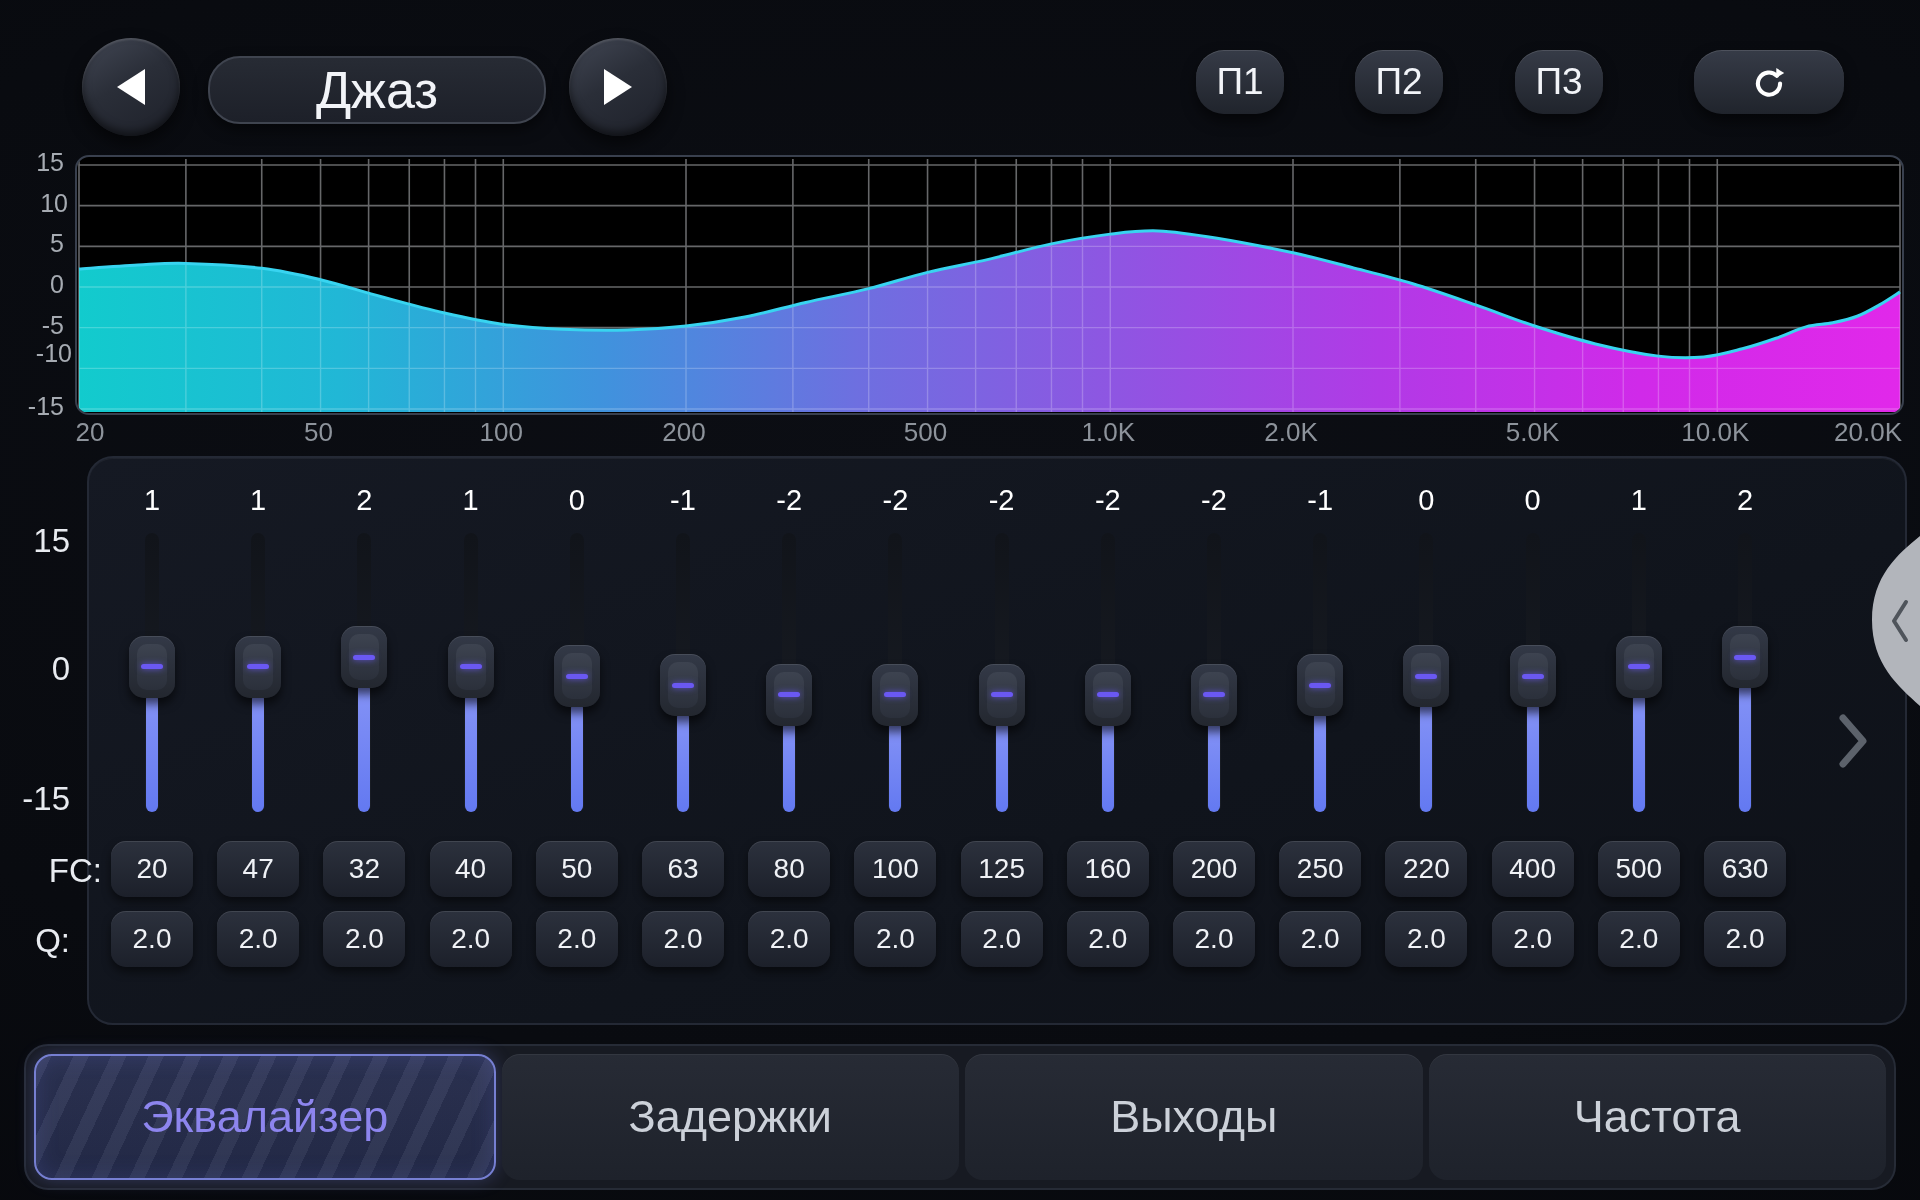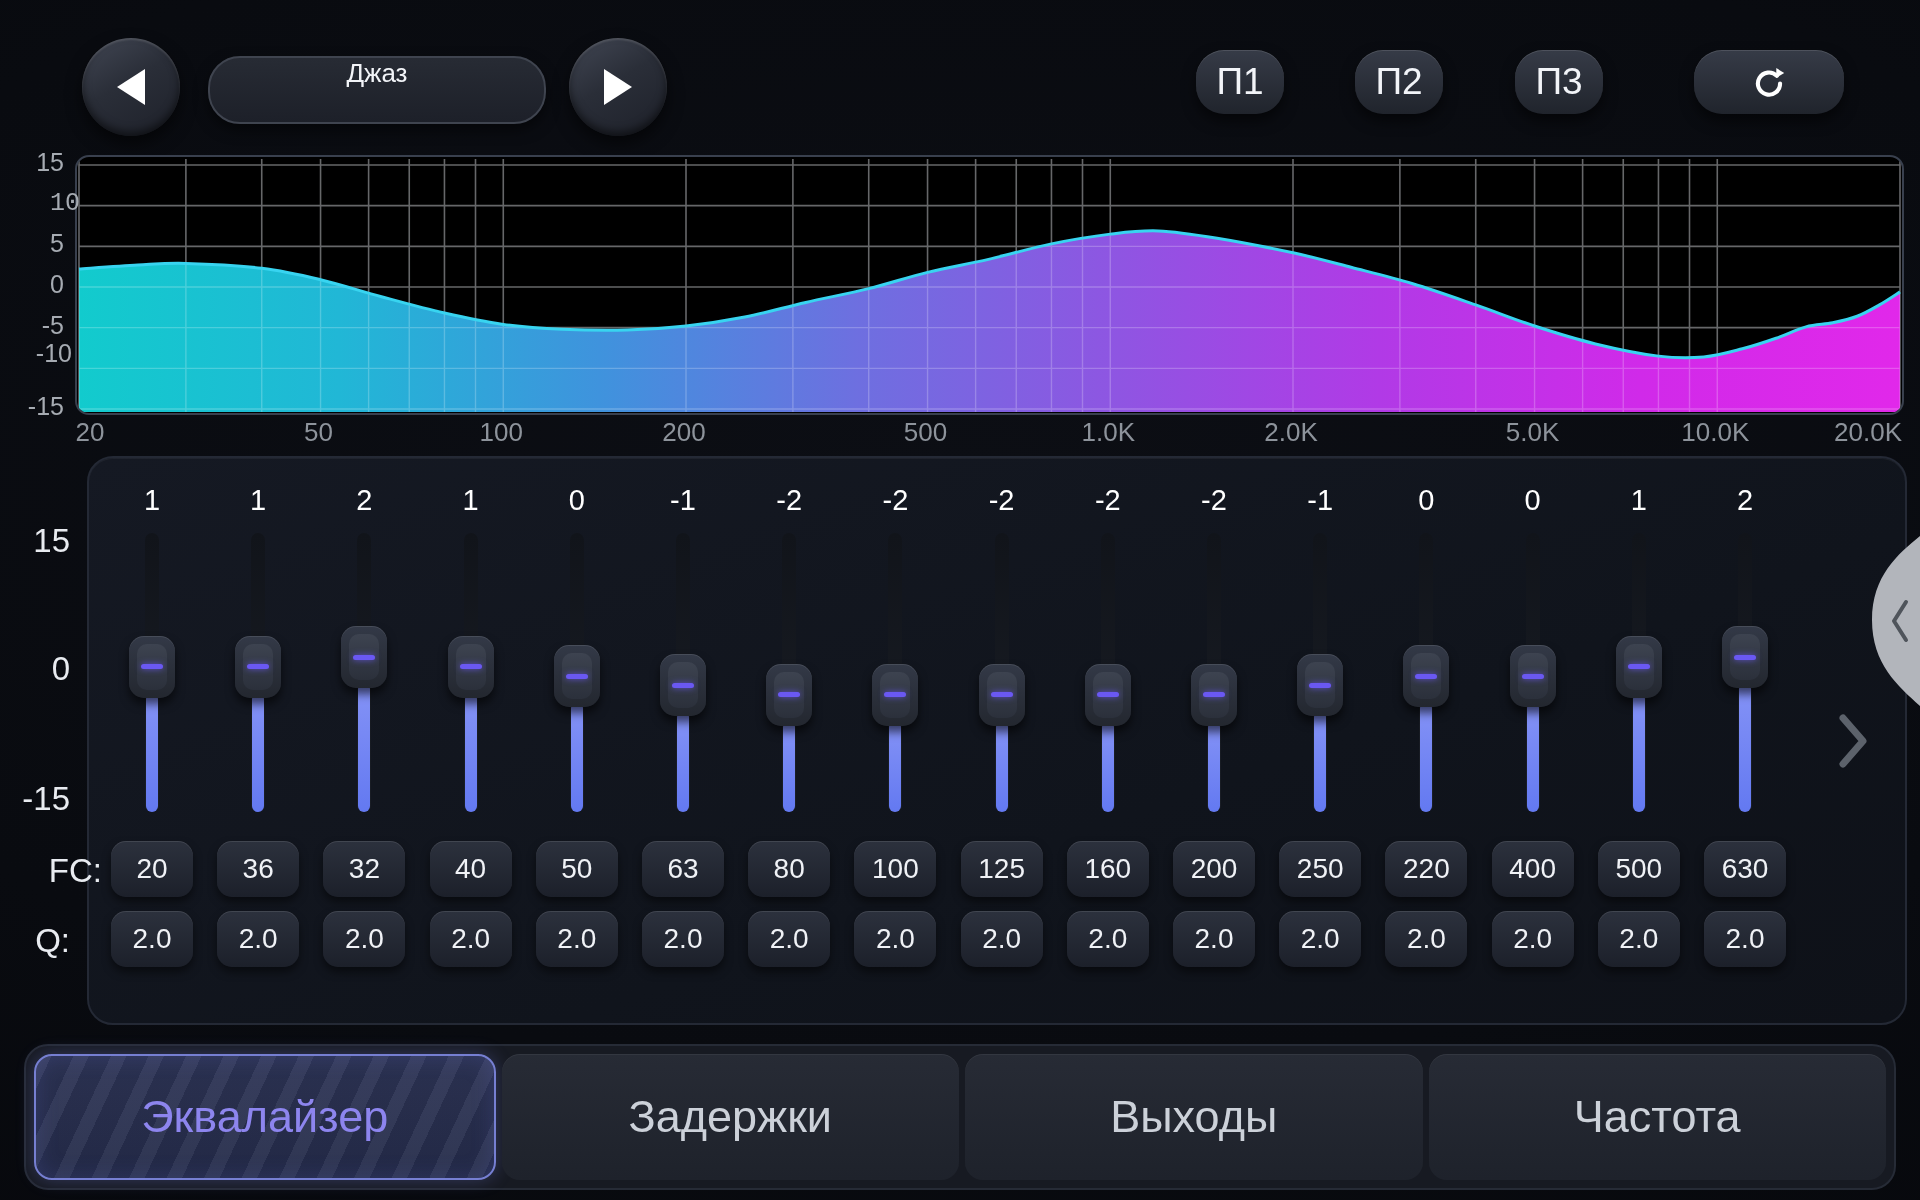--- a/index.html
+++ b/index.html
@@ -8,21 +8,21 @@
     font-family:"Liberation Sans", sans-serif;color:#eef1f5;}
   .abs{position:absolute;}
 
   
   .circle-btn{width:98px;height:98px;border-radius:50%;
     background:linear-gradient(150deg,#424754 0%,#2a2e38 45%,#1e212a 100%);
     box-shadow:inset 0 2px 2px rgba(255,255,255,.14), inset 0 -4px 8px rgba(0,0,0,.55), 0 8px 16px rgba(0,0,0,.55);
     display:flex;align-items:center;justify-content:center;cursor:pointer;}
   .pill{height:64px;border-radius:32px;background:linear-gradient(180deg,#272b34 0%,#1d2029 100%);
     border:2px solid #3f444f;box-shadow:0 6px 14px rgba(0,0,0,.5);
-    display:flex;justify-content:center;font-size:26px;color:#f2f4f8;}
+    display:flex;align-items:center;justify-content:center;font-size:52px;color:#f2f4f8;}
   .sq-btn{height:64px;border-radius:28px;background:linear-gradient(180deg,#363b47 0%,#20242c 100%);
     box-shadow:inset 0 1px 0 rgba(255,255,255,.12), 0 7px 14px rgba(0,0,0,.55);
     display:flex;align-items:center;justify-content:center;font-size:37px;color:#f2f4f8;cursor:pointer;}
 
   
   #plot{left:75px;top:155px;width:1825px;height:256px;background:#000;
     border:2px solid #39404e;border-radius:14px;overflow:hidden;}
   .ytick{width:64px;text-align:right;font-size:25px;color:#a6abb2;line-height:25px;}
   .xtick{font-size:26px;color:#8d939b;transform:translateX(-50%);white-space:nowrap;}
 
@@ -190,21 +190,21 @@
           <line x1="77" x2="1898" y1="284.995" y2="284.995"></line>
           <line x1="77" x2="1898" y1="325.65999999999997" y2="325.65999999999997"></line>
           <line x1="77" x2="1898" y1="366.325" y2="366.325"></line>
           <line x1="77" x2="1898" y1="406.99" y2="406.99"></line>
         </g>
         <path d="M 77 267.1024 C 86.80406298264838 266.42465 118.00981218809049 263.98474999999996 135.82437789589025 263.03589999999997 C 153.63894360369 262.08705 163.2372560014408 260.8671 183.88739424679852 261.4093 C 204.53753249215623 261.95149999999995 237.28150886518188 263.57809999999995 259.7252073680366 266.28909999999996 C 282.1689058708913 269.0001 298.59136880021833 272.93104999999997 318.5495852639268 277.6753 C 338.5078017276353 282.41955 358.8243679049298 289.19705 379.4745061502875 294.7546 C 400.1246443956452 300.31215 422.1503669891272 306.41189999999995 442.4504147360732 311.02059999999994 C 462.7504624830192 315.62929999999994 481.66666666666674 319.69579999999996 501.27479263196346 322.4068 C 520.8829185972602 325.1178 539.4490322824959 326.33774999999997 560.0991705278536 327.28659999999996 C 580.7493087732114 328.23544999999996 604.525483858752 328.64209999999997 625.1756221041097 328.0999 C 645.8257603494675 327.5577 664.3918740347033 326.20220000000006 684 324.03340000000003 C 703.6081259652967 321.8646 722.8661614321818 319.01804999999996 742.8243778958903 315.08709999999996 C 762.7825943595988 311.15614999999997 783.0991605368932 305.1919499999999 803.749298782251 300.44769999999994 C 824.3994370276088 295.70345 846.4251596210906 291.63695 866.7252073680366 286.6216 C 887.0252551149827 281.60625 905.5913688002184 275.23539999999997 925.5495852639269 270.3556 C 945.5078017276354 265.4758 965.8243679049297 262.08705000000003 986.4745061502874 257.3428 C 1007.1246443956452 252.59855000000002 1029.1503669891272 246.09215 1049.4504147360733 241.8901 C 1069.7504624830194 237.68804999999998 1090.4602269241636 234.2993 1108.2747926319635 232.13049999999998 C 1126.0893583397633 229.96169999999998 1138.5232432750718 228.19955 1156.3378089828716 228.8773 C 1174.1523746906714 229.55505 1192.7184883759073 232.53715 1215.162186878762 236.197 C 1237.6058853816166 239.85685 1268.5563014971453 245.9566 1291 250.8364 C 1313.4436985028547 255.7162 1329.8661614321818 260.3249 1349.8243778958902 265.4758 C 1369.7825943595985 270.62669999999997 1390.0991605368931 275.5065 1410.749298782251 281.7418 C 1431.3994370276087 287.9771 1453.4251596210906 295.839 1473.7252073680365 302.8876 C 1494.0252551149824 309.93620000000004 1512.5913688002183 317.52700000000004 1532.5495852639267 324.03340000000003 C 1552.507801727635 330.5398 1572.8243679049297 336.91065 1593.4745061502874 341.926 C 1614.1246443956452 346.94135 1638.4039955874055 351.95669999999996 1656.4504147360733 354.1255 C 1674.4968338847411 356.2943 1687.761398077805 356.15875 1701.7530210422938 354.9388 C 1715.7446440067824 353.71885000000003 1728.3424609420792 349.92345 1740.400152523006 346.8058 C 1752.4578441039328 343.68814999999995 1763.503444233579 339.89275 1774.0991705278539 336.2329 C 1784.6948968221286 332.57304999999997 1794.5233498064079 327.42214999999993 1803.9745102886538 324.84669999999994 C 1813.4256707708998 322.27124999999995 1822.2756704846765 322.54234999999994 1830.8061334213303 320.7802 C 1839.336596357984 319.01805 1847.3836381833653 317.2559 1855.1572879085757 314.2738 C 1862.930937633786 311.2917 1870.3075797573554 306.95410000000004 1877.4480317725927 302.8876 C 1884.58848378783 298.8211 1894.5746719620988 292.04359999999997 1898 289.8748" fill="none" stroke="#38d4f0" stroke-width="3"></path>
       </svg>
   </div>
   <div id="graph-yticks">
       <div class="abs ytick" style="left: 0px; top: 150px;">15</div>
-      <div class="abs ytick" style="left: 16px; top: 190.665px; font-family: Liberation Mono, monospace;">10</div>
+      <div class="abs ytick" style="left: 4px; top: 190.665px;">10</div>
       <div class="abs ytick" style="left: 0px; top: 231.33px;">5</div>
       <div class="abs ytick" style="left: 0px; top: 271.995px;">0</div>
       <div class="abs ytick" style="left: 0px; top: 312.66px;">-5</div>
       <div class="abs ytick" style="left: 0px; top: 341px; margin-left: 8px;">-10</div>
       <div class="abs ytick" style="left: 0px; top: 393.99px;">-15</div>
     </div>
   <div id="graph-xticks">
       <div class="abs xtick" style="top: 417px; left: 90px;">20</div>
       <div class="abs xtick" style="top: 417px; left: 318.55px;">50</div>
       <div class="abs xtick" style="top: 417px; left: 501.275px;">100</div>
@@ -237,21 +237,21 @@
         <div class="band-value">1</div>
         <div class="slider">
           <div class="track"></div>
           <div class="fill" style="top:159.7px;height:119.30000000000001px"></div>
           <div class="thumb" style="top:102.69999999999999px">
             <div class="thumb-inner">
               <div class="thumb-dash"></div>
             </div>
           </div>
         </div>
-        <div class="cell fc-cell">36</div>
+        <div class="cell fc-cell">47</div>
         <div class="cell q-cell">2.0</div>
       </div>
       <div class="band" style="left: 311.4px;">
         <div class="band-value">2</div>
         <div class="slider">
           <div class="track"></div>
           <div class="fill" style="top:150.4px;height:128.6px"></div>
           <div class="thumb" style="top:93.4px">
             <div class="thumb-inner">
               <div class="thumb-dash"></div>

